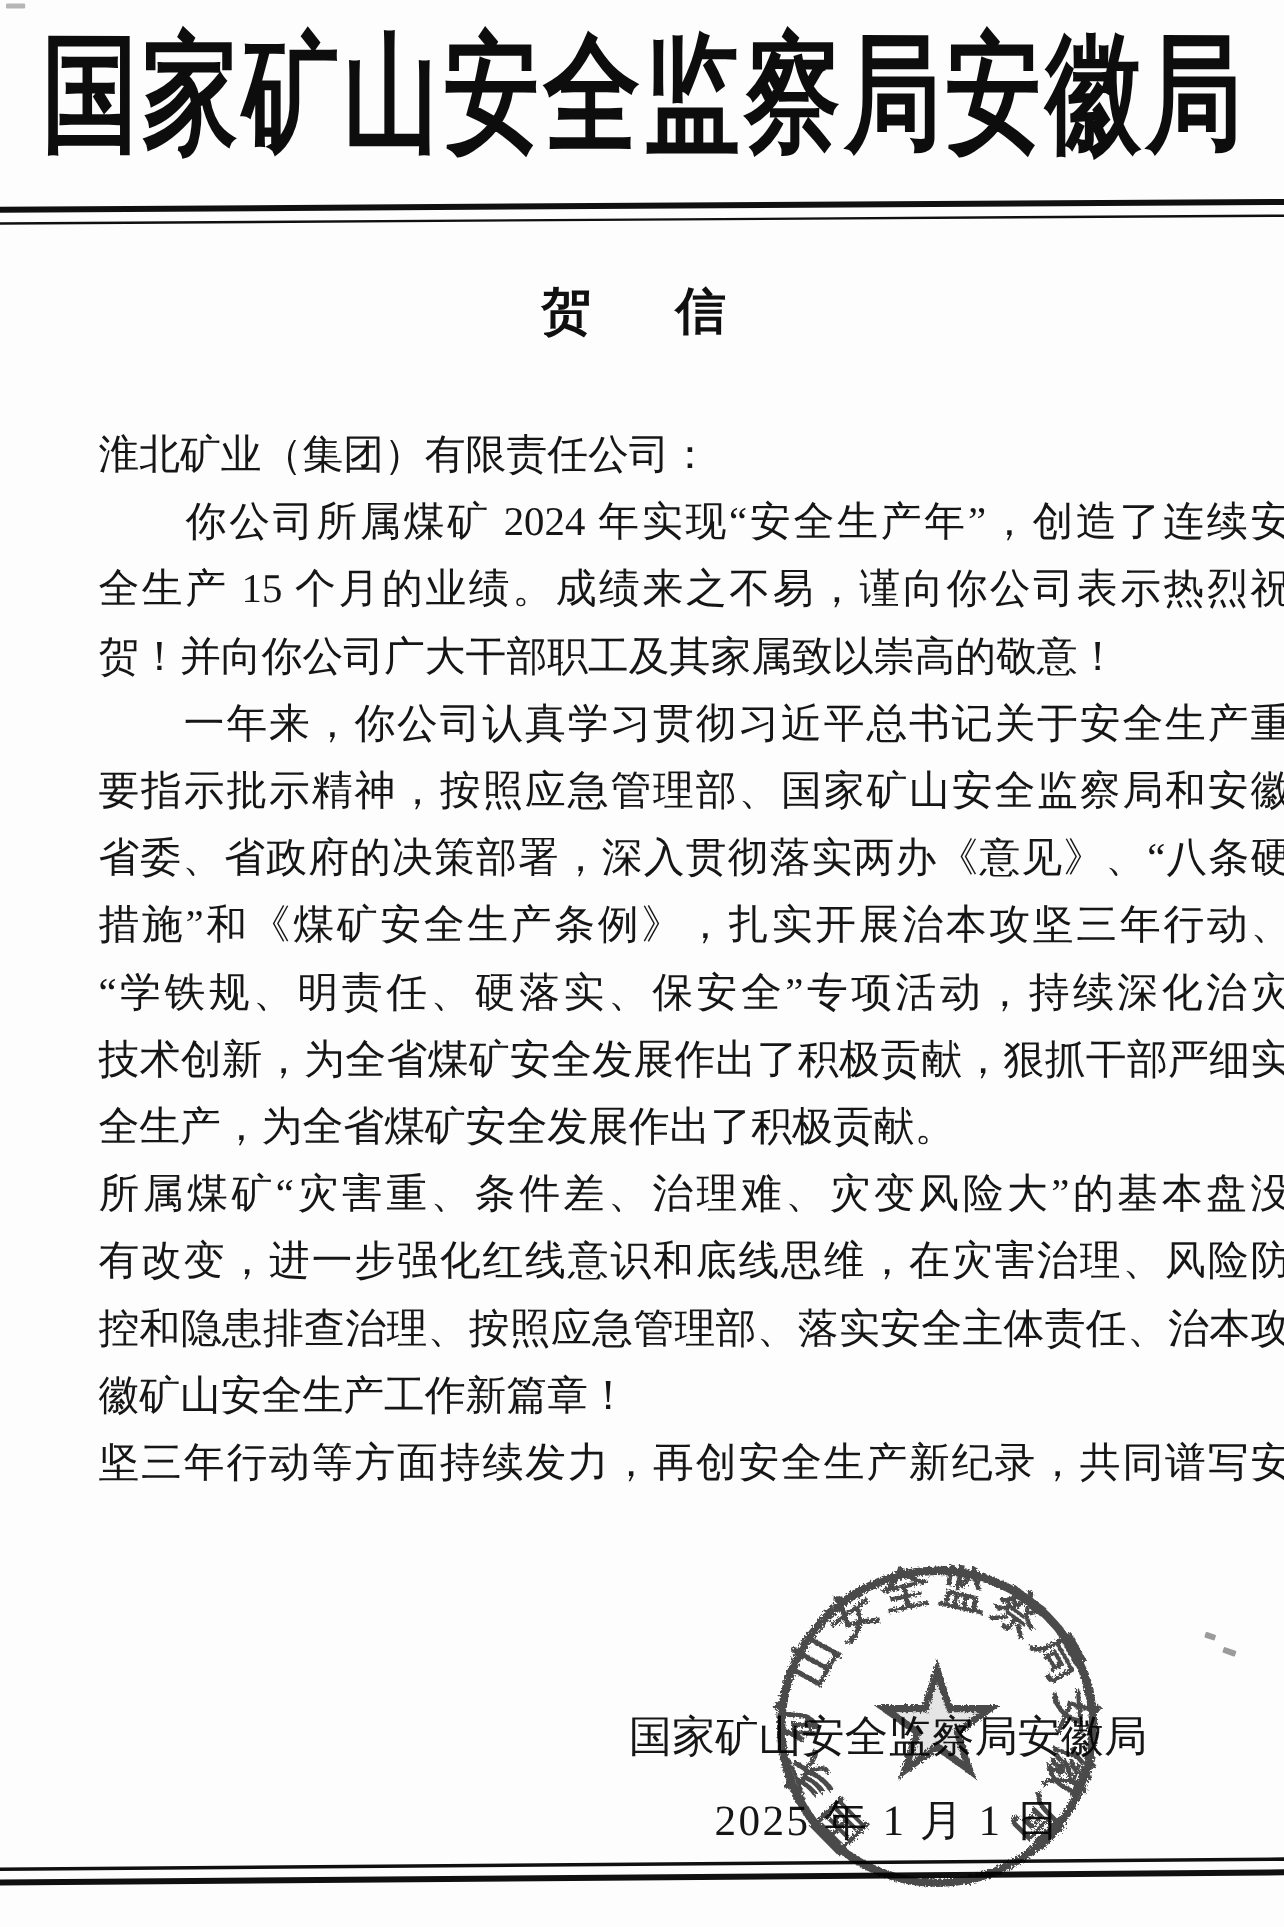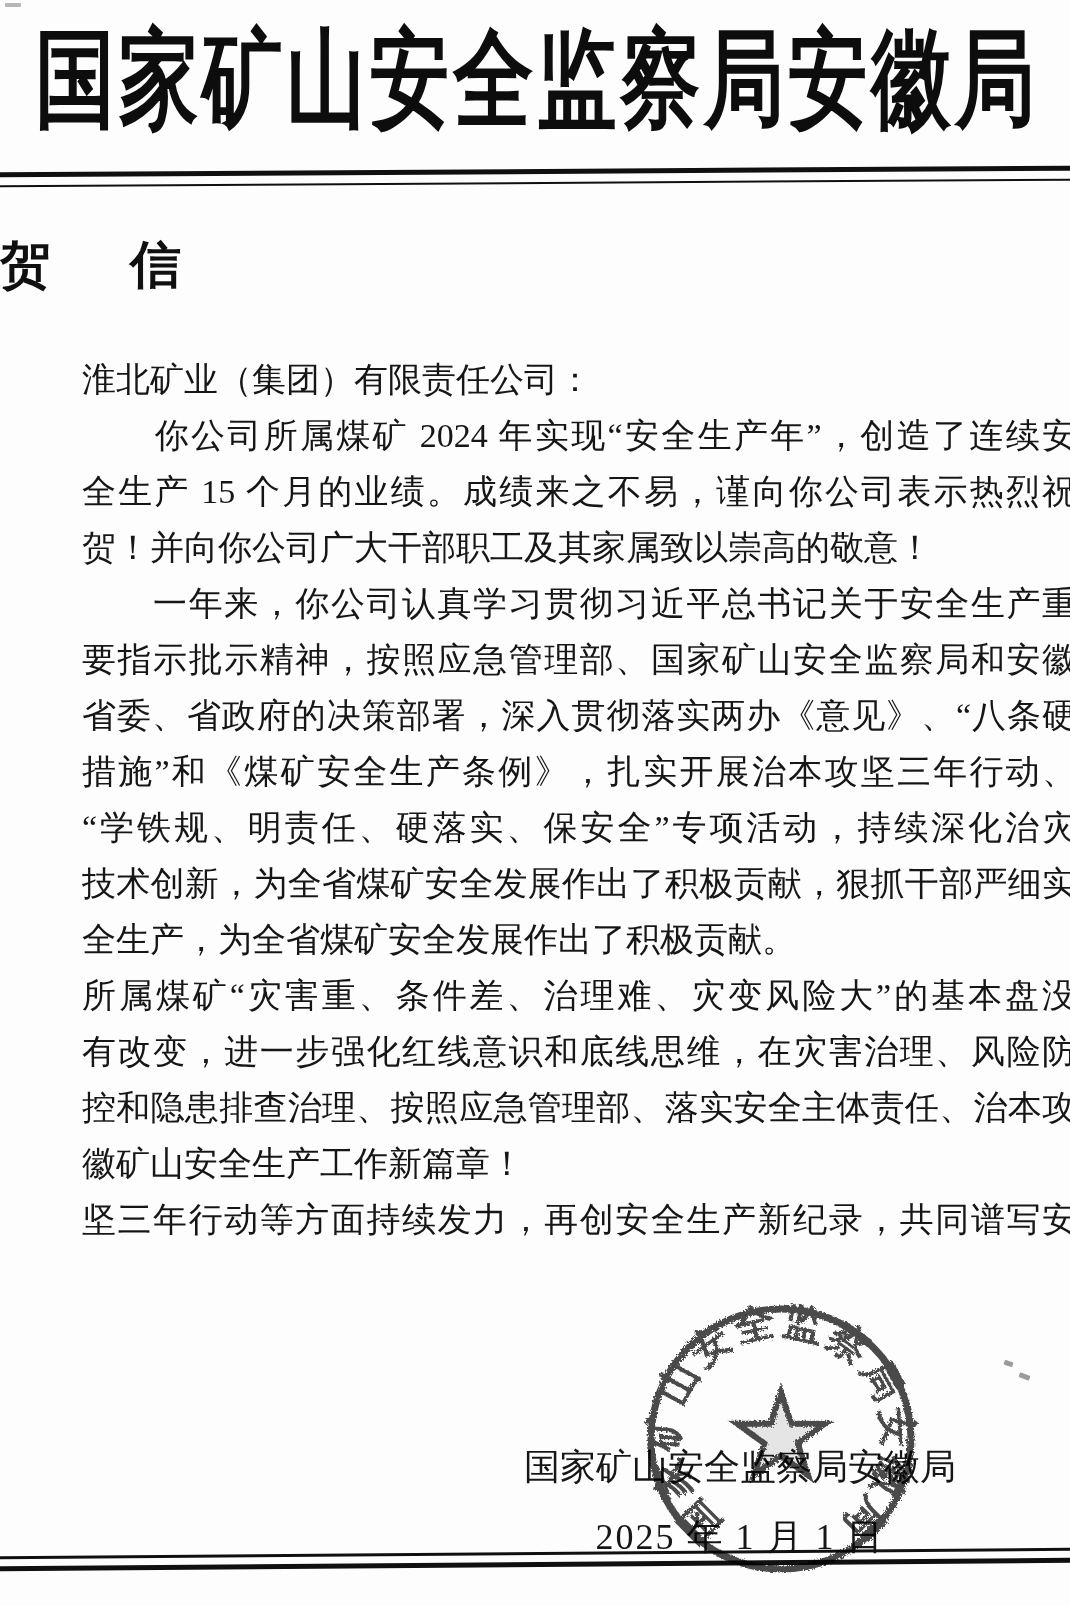--- a/index.html
+++ b/index.html
@@ -41,21 +41,22 @@
   .rule-top-thin    { top: 182px; height: 2px; transform: rotate(-0.35deg); }
   .rule-bottom-thin  { top: 1552px; height: 3px; transform: rotate(-0.45deg); }
   .rule-bottom-thick { top: 1562px; height: 5px; transform: rotate(-0.45deg); }
 
   
   .letter-title {
     position: absolute;
     top: 231px;
     left: 0;
     width: 100%;
-    font-size: 51px;
+    text-align: center;
+    font-size: 42px;
     font-weight: 700;
     letter-spacing: 14px;
     color: #101010;
   }
 
   
   .letter-body {
     position: absolute;
     top: 352px;
     left: 42px;
@@ -84,21 +85,20 @@
     left: 505px;
     width: 470px;
     text-align: center;
   }
   .signature-line {
     font-size: 36px;
     font-weight: 500;
     line-height: 46px;
     white-space: nowrap;
     color: #161616;
-    margin-top: 20px;
   }
   .date-line {
     margin-top: 24px;
     font-size: 36px;
     font-weight: 500;
     line-height: 46px;
     white-space: nowrap;
     letter-spacing: 2px;
     color: #161616;
   }

